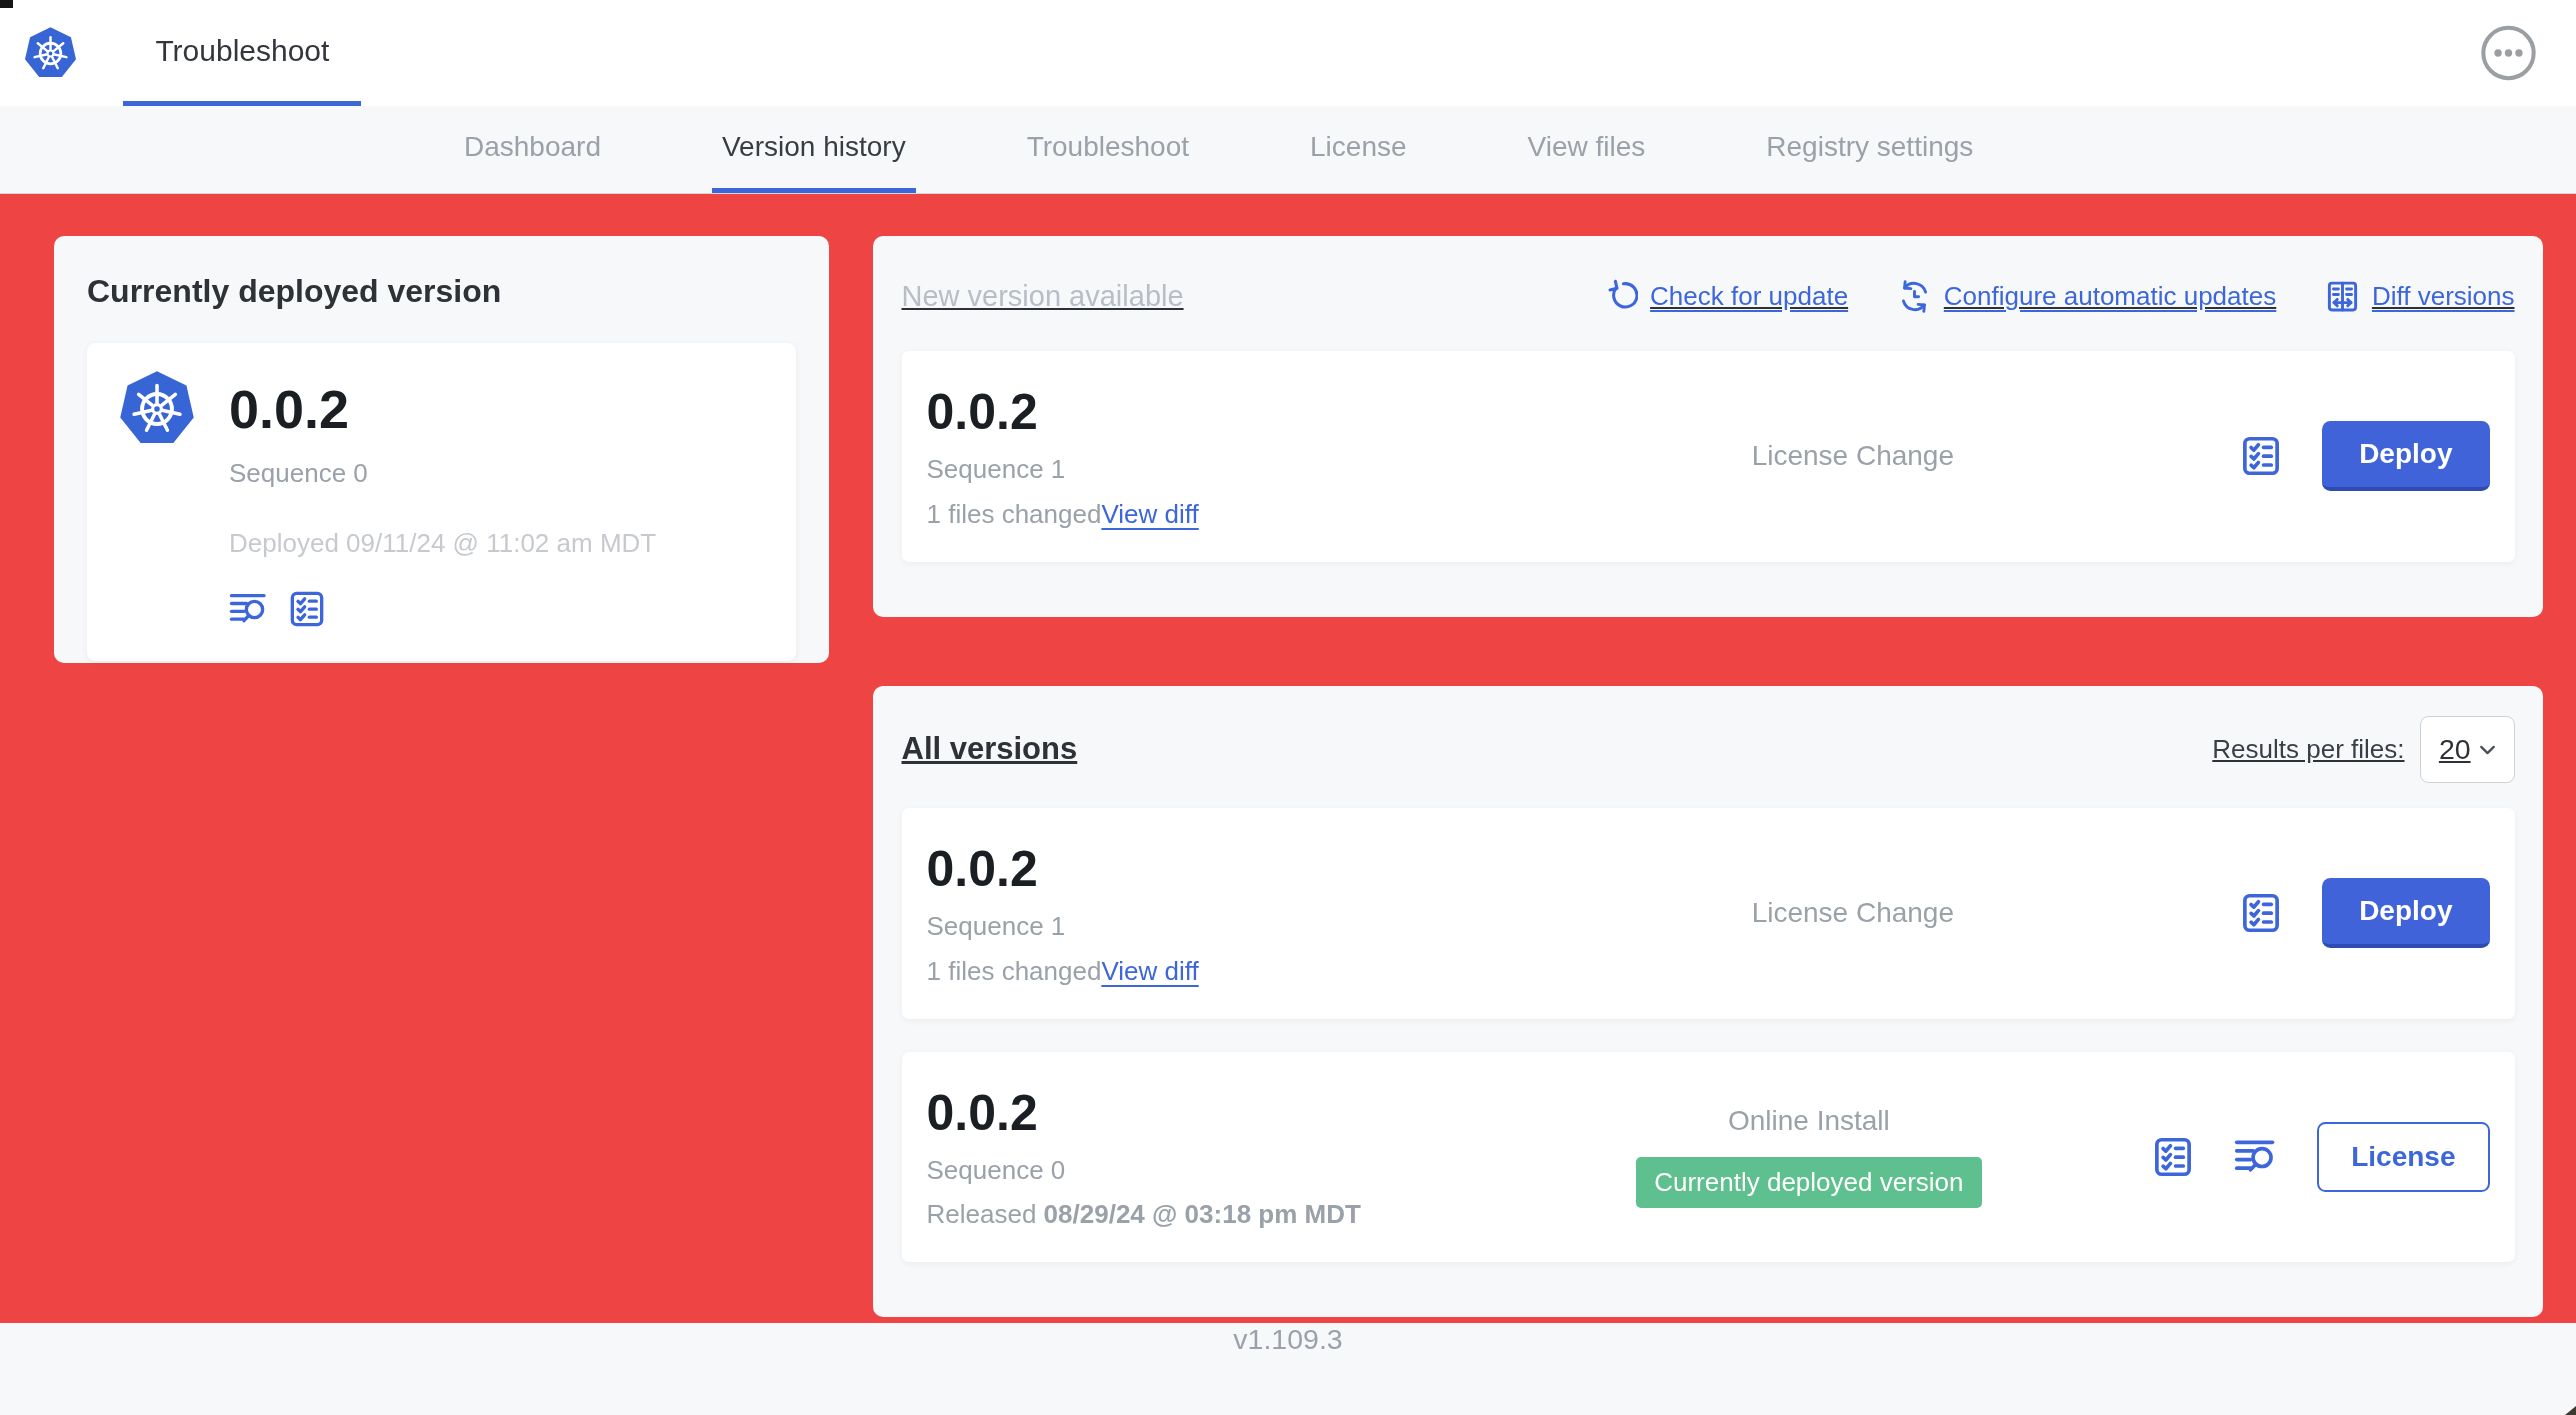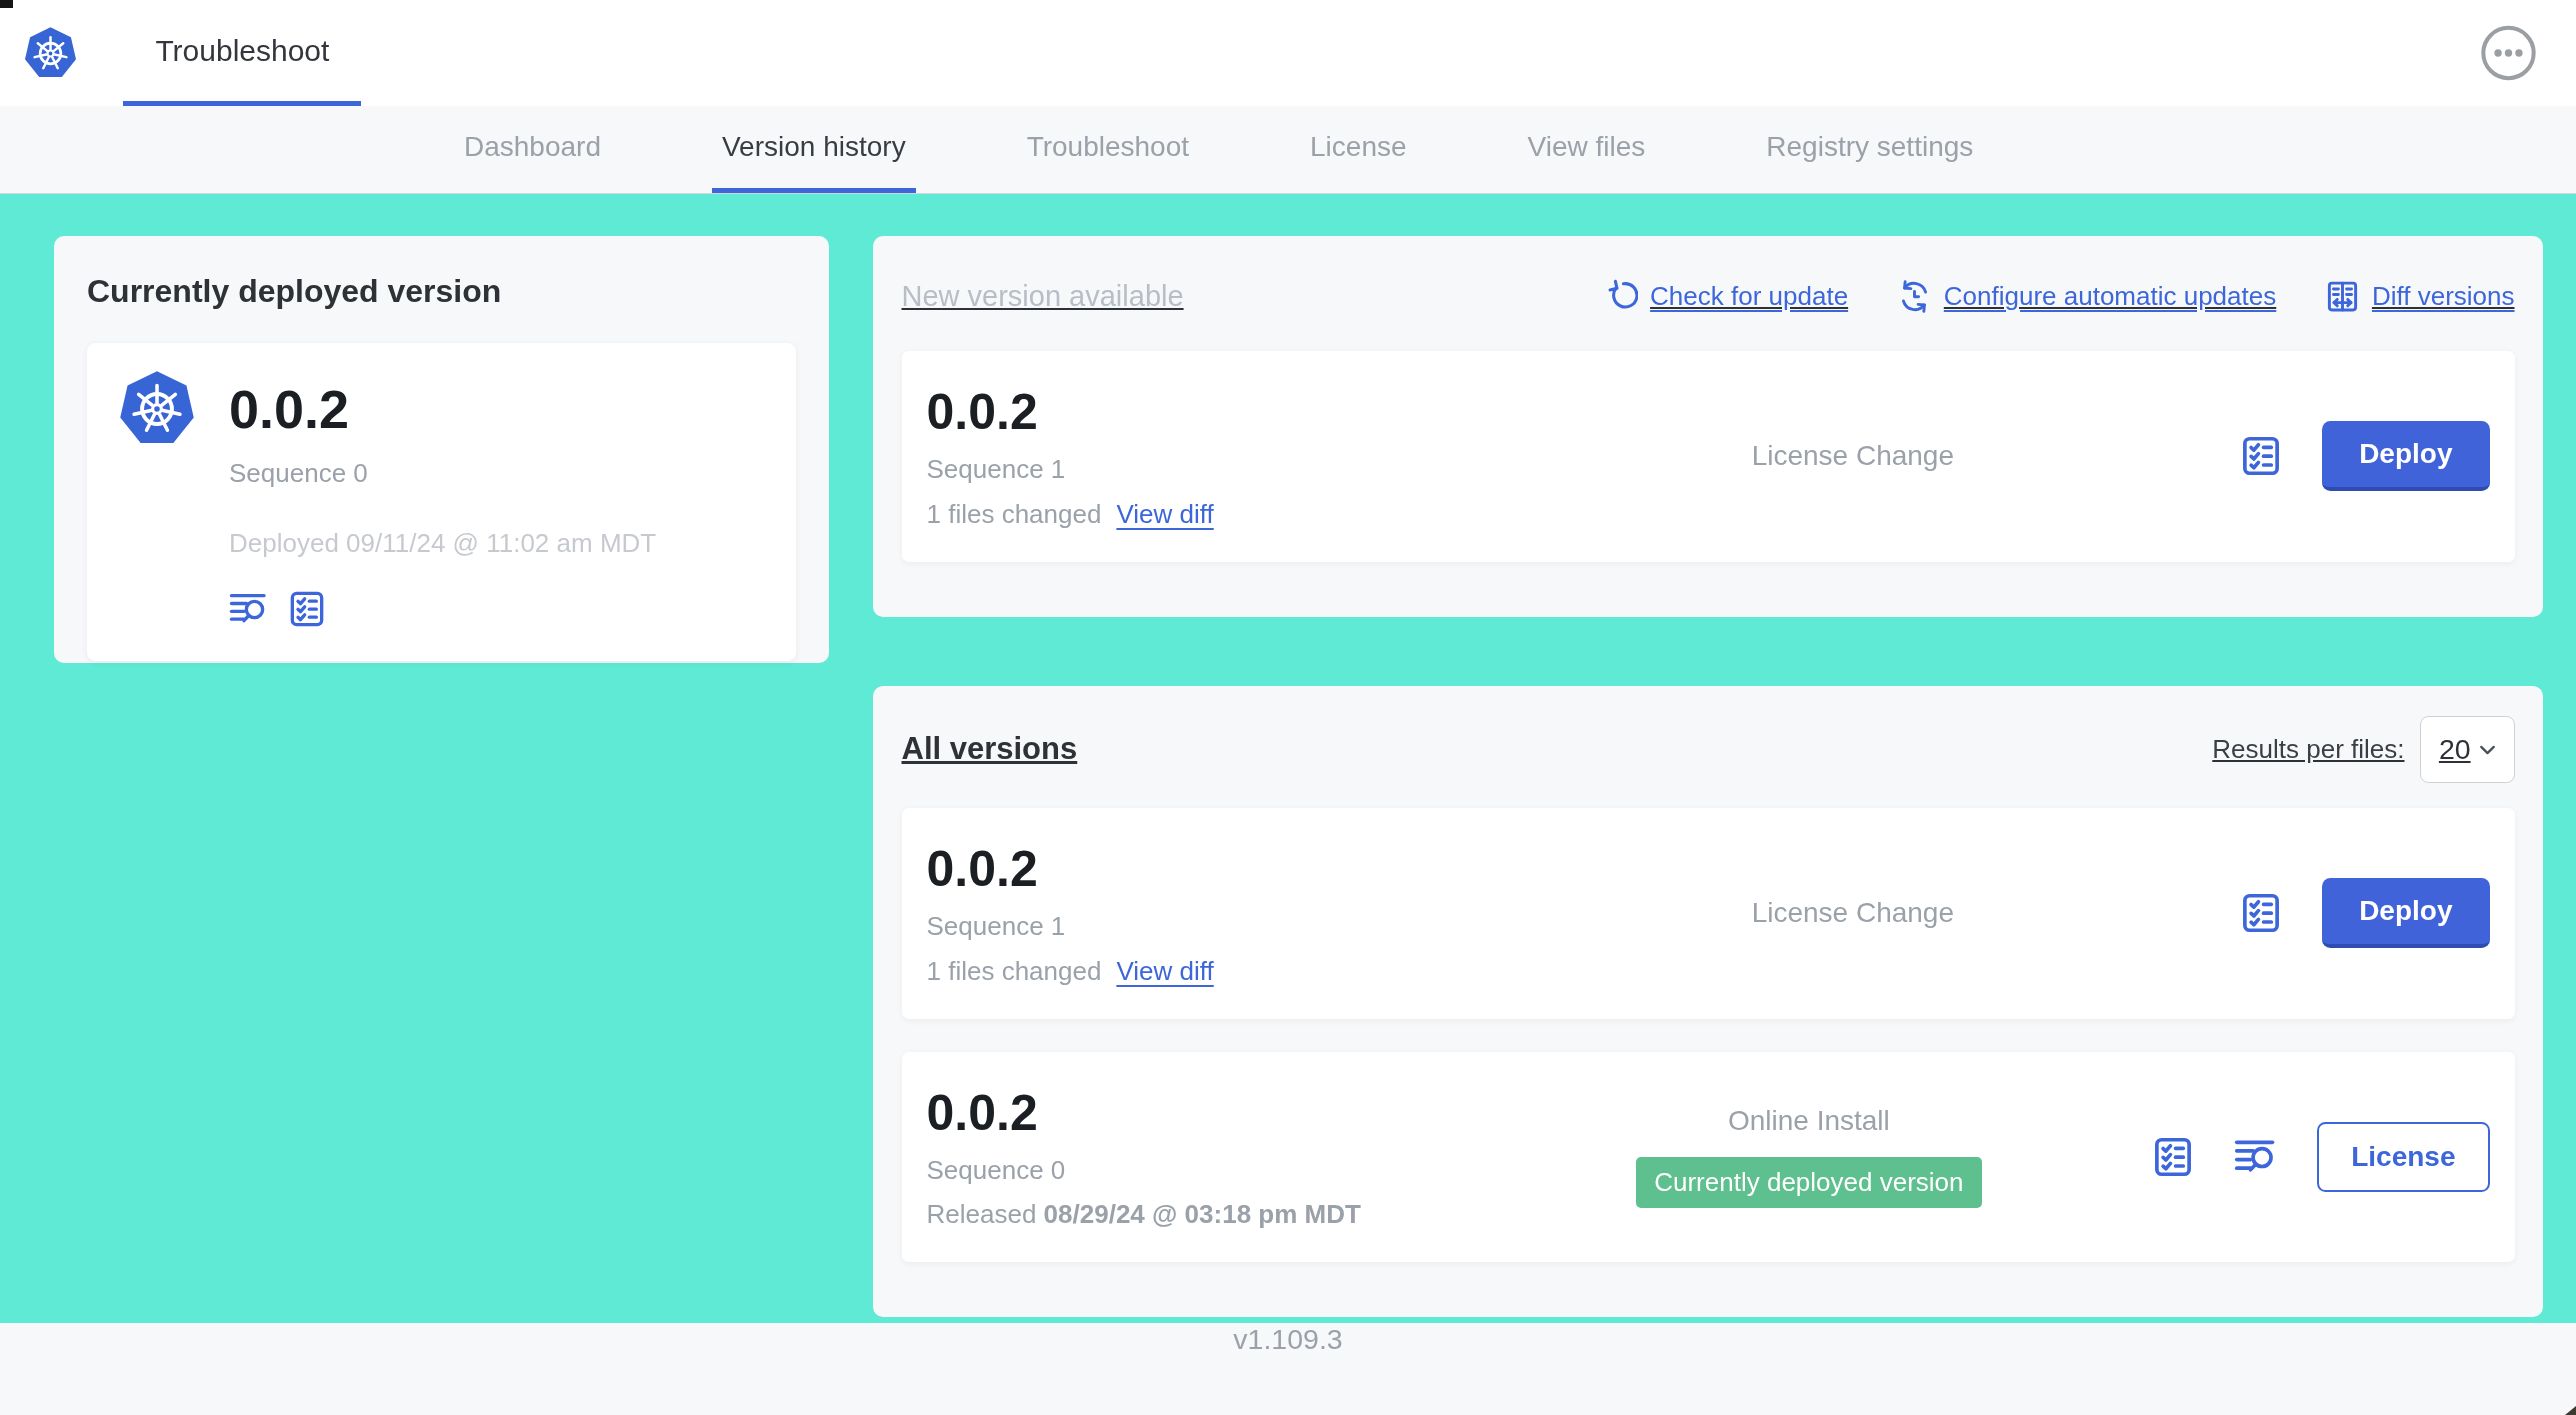--- a/index.html
+++ b/index.html
@@ -19,21 +19,21 @@
     border-left:11.7px solid transparent; border-bottom:9.2px solid #3c3a30; z-index:9; }
 
   
   .navbar { height:88px; background:#f7f8f9; border-bottom:1.7px solid #d4d7da;
     display:flex; padding-left:454px; }
   .nav-tab { padding:0 10px; margin-right:101px; display:flex; align-items:center;
     font-size:28px; color:#9aa1a9; border-bottom:5.9px solid transparent; cursor:pointer;text-align:center; }
   .nav-tab.active { color:#383d44; border-bottom-color:#3c66d9; }
 
   
-  .main { display:flex; gap:44px; padding:42px 33px 0 54px; background:#5eead4; min-height:1129px; align-items:flex-start; }
+  .main { display:flex; gap:44px; padding:42px 33px 0 54px; background:#ef4444; min-height:1129px; align-items:flex-start; }
 
   .left-panel { width:775px; flex:none; background:#f7f8fa; border-radius:10px;
     padding:37px 33px 39px; height:427px; }
   .left-title { font-size:32px; font-weight:700; color:#2e3237; }
   .deployed-card { background:#fff; border-radius:8.4px; box-shadow:0 1.7px 6.7px rgba(0,0,0,.06);
     margin-top:33px; padding:25px 30px 32px; }
   .dc-top { display:flex; align-items:center; gap:32px; }
   .k8s-logo-lg { width:80px; height:82px; flex:none; }
   .dc-version { font-size:54px; font-weight:800; color:#1b1e22; }
   .dc-body { margin-left:112px; }
@@ -52,21 +52,21 @@
     cursor:pointer; text-decoration:none; }
   .head-link svg { width:35px; height:35px; flex:none; }
   .head-link .lbl { text-decoration:underline; text-underline-offset:5px; }
 
   .version-card { background:#fff; border-radius:6.7px; box-shadow:0 1.7px 6.7px rgba(0,0,0,.05);
     padding:32px 25px; display:flex; align-items:center; min-height:198px; }
   .version-card + .version-card { margin-top:33px; }
   .vc-left { width:540px; flex:none; }
   .vc-version { font-size:50px; font-weight:800; color:#1b1e22; }
   .vc-seq { font-size:26px; color:#9aa1a9; margin-top:13.4px; }
-  .vc-files { font-size:26px; color:#9aa1a9; margin-top:13.4px; display:flex; gap:15px; align-items:baseline; }
+  .vc-files { font-size:26px; color:#9aa1a9; margin-top:13.4px; display:flex; align-items:baseline; }
   .view-diff { color:#3c66d9; text-decoration:underline; text-underline-offset:5px; cursor:pointer; }
   .vc-mid { flex:1; min-width:0; font-size:28px; color:#9aa1a9; font-weight:500;text-align:center; }
   .badge-green { display:inline-block; margin-top:20px; background:#5ec08f; color:#fff;
     font-size:26px; font-weight:400; padding:10px 18.4px; border-radius:5px; }
   .vc-right { margin-left:auto; display:flex; align-items:center; gap:39px; color:#3c66d9; }
   .vc-right .icon-btn { width:44px; height:44px; cursor:pointer; flex:none; }
   .btn-deploy { background:#4163da; color:#fff; font-size:28px; font-weight:700;
     padding:0 37px; height:70px; border:none; border-bottom:4.2px solid #2e4cb2;
     border-radius:8.4px; cursor:pointer; font-family:inherit; }
   .btn-redeploy { background:#fff; color:#3c66d9; font-size:28px; font-weight:600;

